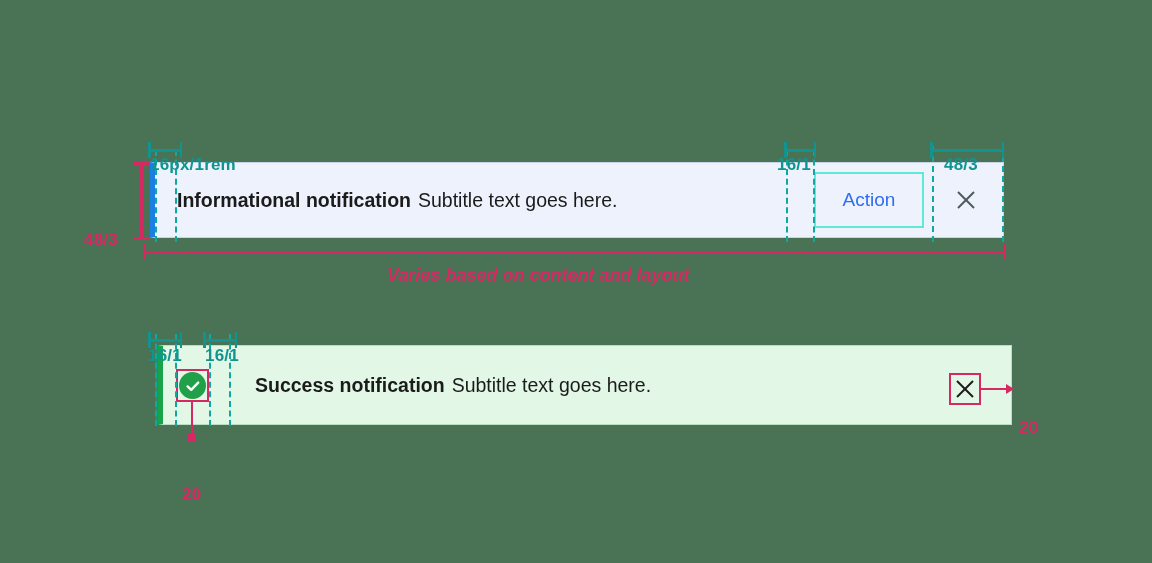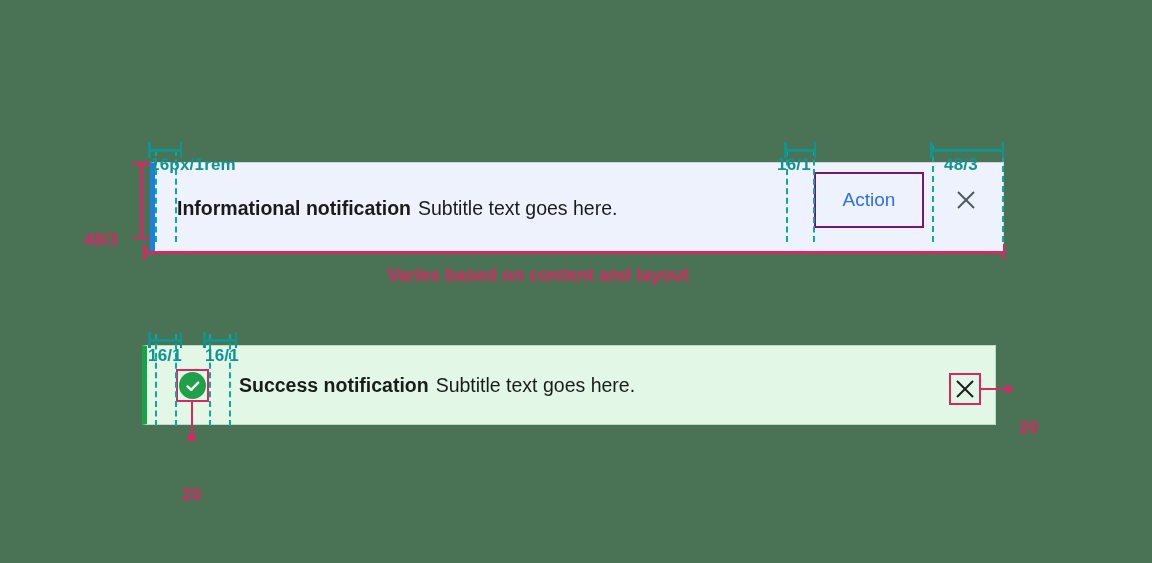--- a/index.html
+++ b/index.html
@@ -119,21 +119,21 @@
   .notif {
     position: absolute;
     box-sizing: border-box;
     display: flex;
     align-items: stretch;
   }
   .notif-info {
     left: 150px;
     top: 162px;
     width: 854px;
-    height: 92px;
+    height: 76px;
     background: #edf2fd;
     border: 1px solid #c8d3e8;
     border-left: 5px solid #1a7fe0;
   }
   .notif-info .body {
     display: flex;
     align-items: center;
     padding-left: 22px;
     flex: 1;
     font-size: 19.5px;
@@ -149,21 +149,21 @@
     color: #1b1b1b;
   }
 
   .action-btn {
     position: absolute;
     left: 814px;
     top: 172px;
     width: 110px;
     height: 56px;
     box-sizing: border-box;
-    border: 2px solid #701a75;
+    border: 2px solid #5eead4;
     background: transparent;
     color: #2f6ef0;
     font-size: 19px;
     font-family: "Liberation Sans", sans-serif;
     display: flex;
     align-items: center;
     justify-content: center;
     cursor: pointer;
   }
 
@@ -171,21 +171,21 @@
     position: absolute;
     display: flex;
     align-items: center;
     justify-content: center;
     cursor: pointer;
   }
   .close-x svg { display: block; }
 
   
   .notif-success {
-    left: 142px;
+    left: 158px;
     top: 345px;
     width: 854px;
     height: 80px;
     background: #e2f7e6;
     border: 1px solid #b9dfc2;
     border-left: 5px solid #16a34a;
   }
   .notif-success .body {
     display: flex;
     align-items: center;
@@ -318,21 +318,21 @@
       <div class="cap t"></div>
       <div class="cap b"></div>
   </div>
   <div class="spec-label pink" style="left:84px; top:190px;">48/3</div>
 
   <div class="measure-hp" style="left:143px; top:244px; width:862px;">
     <div class="bar"></div>
       <div class="cap l"></div>
       <div class="cap r"></div>
   </div>
-  <div class="caption" style="left:387px; top:265px;">Varies based on content and layout</div>
+  <div class="caption" style="left:387px; top:265px;font-style:italic;">Varies based on content and layout</div>
 
   <div class="pad-overlay green" style="left:155px; top:346px; width:20px; height:78px;"></div>
   <div class="pad-overlay green" style="left:209px; top:346px; width:20px; height:78px;"></div>
 
   <div class="notif notif-success">
     <div class="body">
       <span class="title">Success notification</span>
       <span class="subtitle">Subtitle text goes here.</span>
     </div>
   </div>

